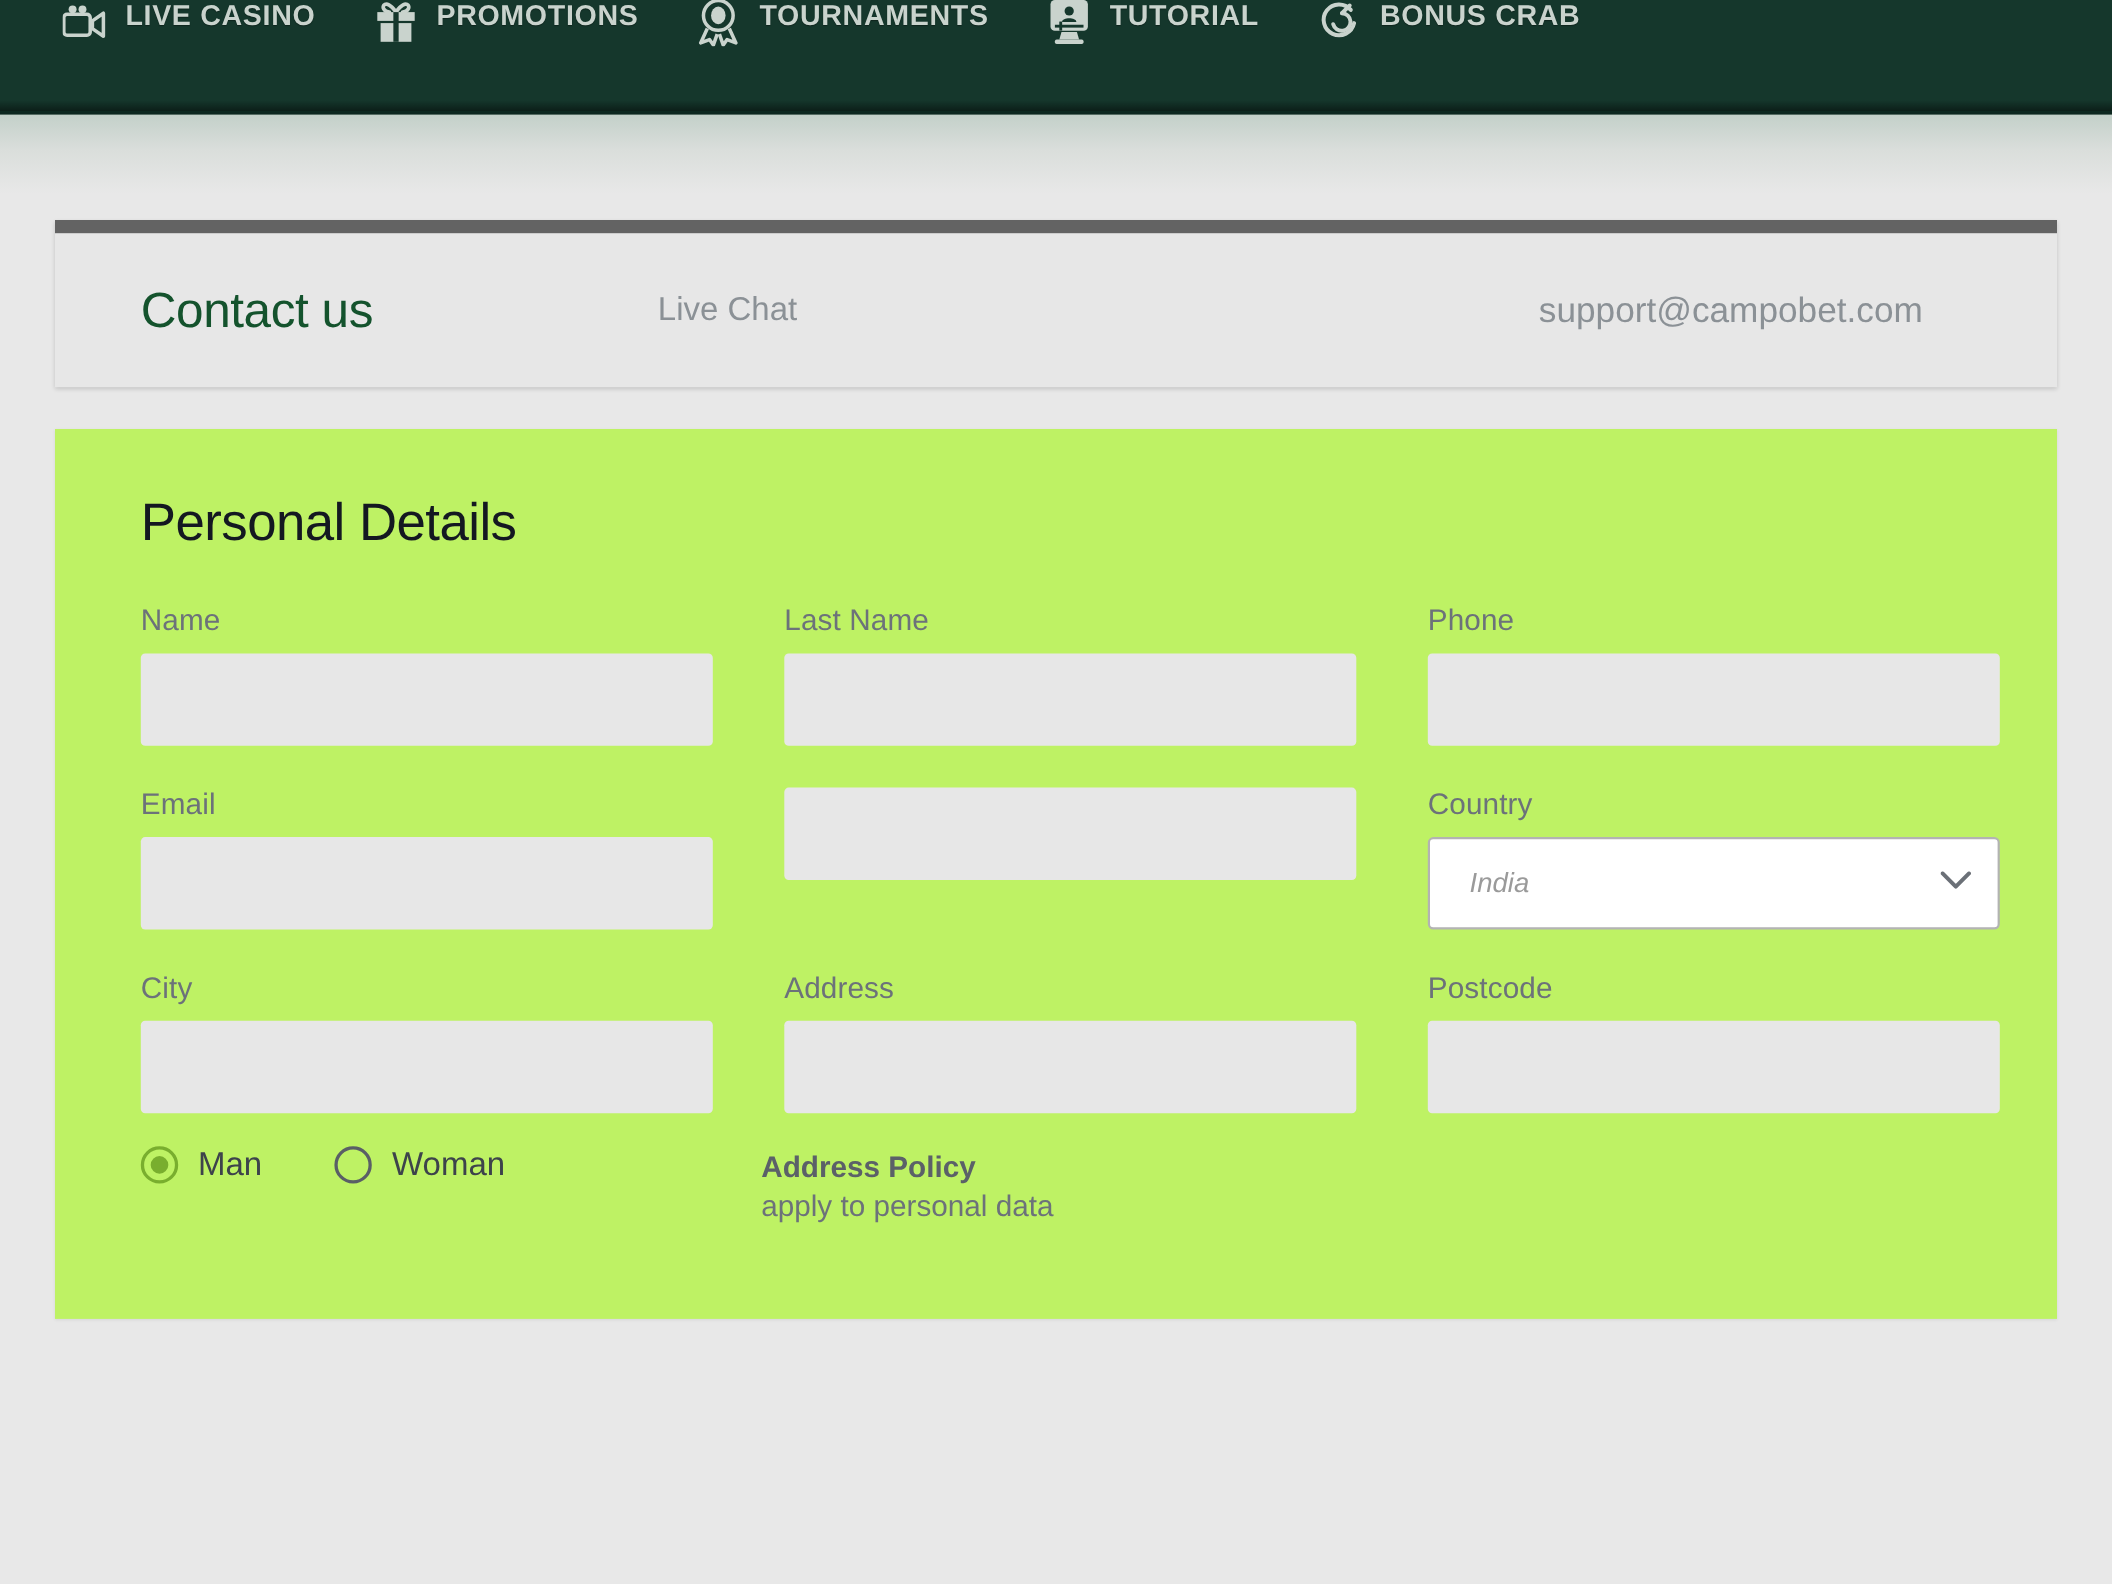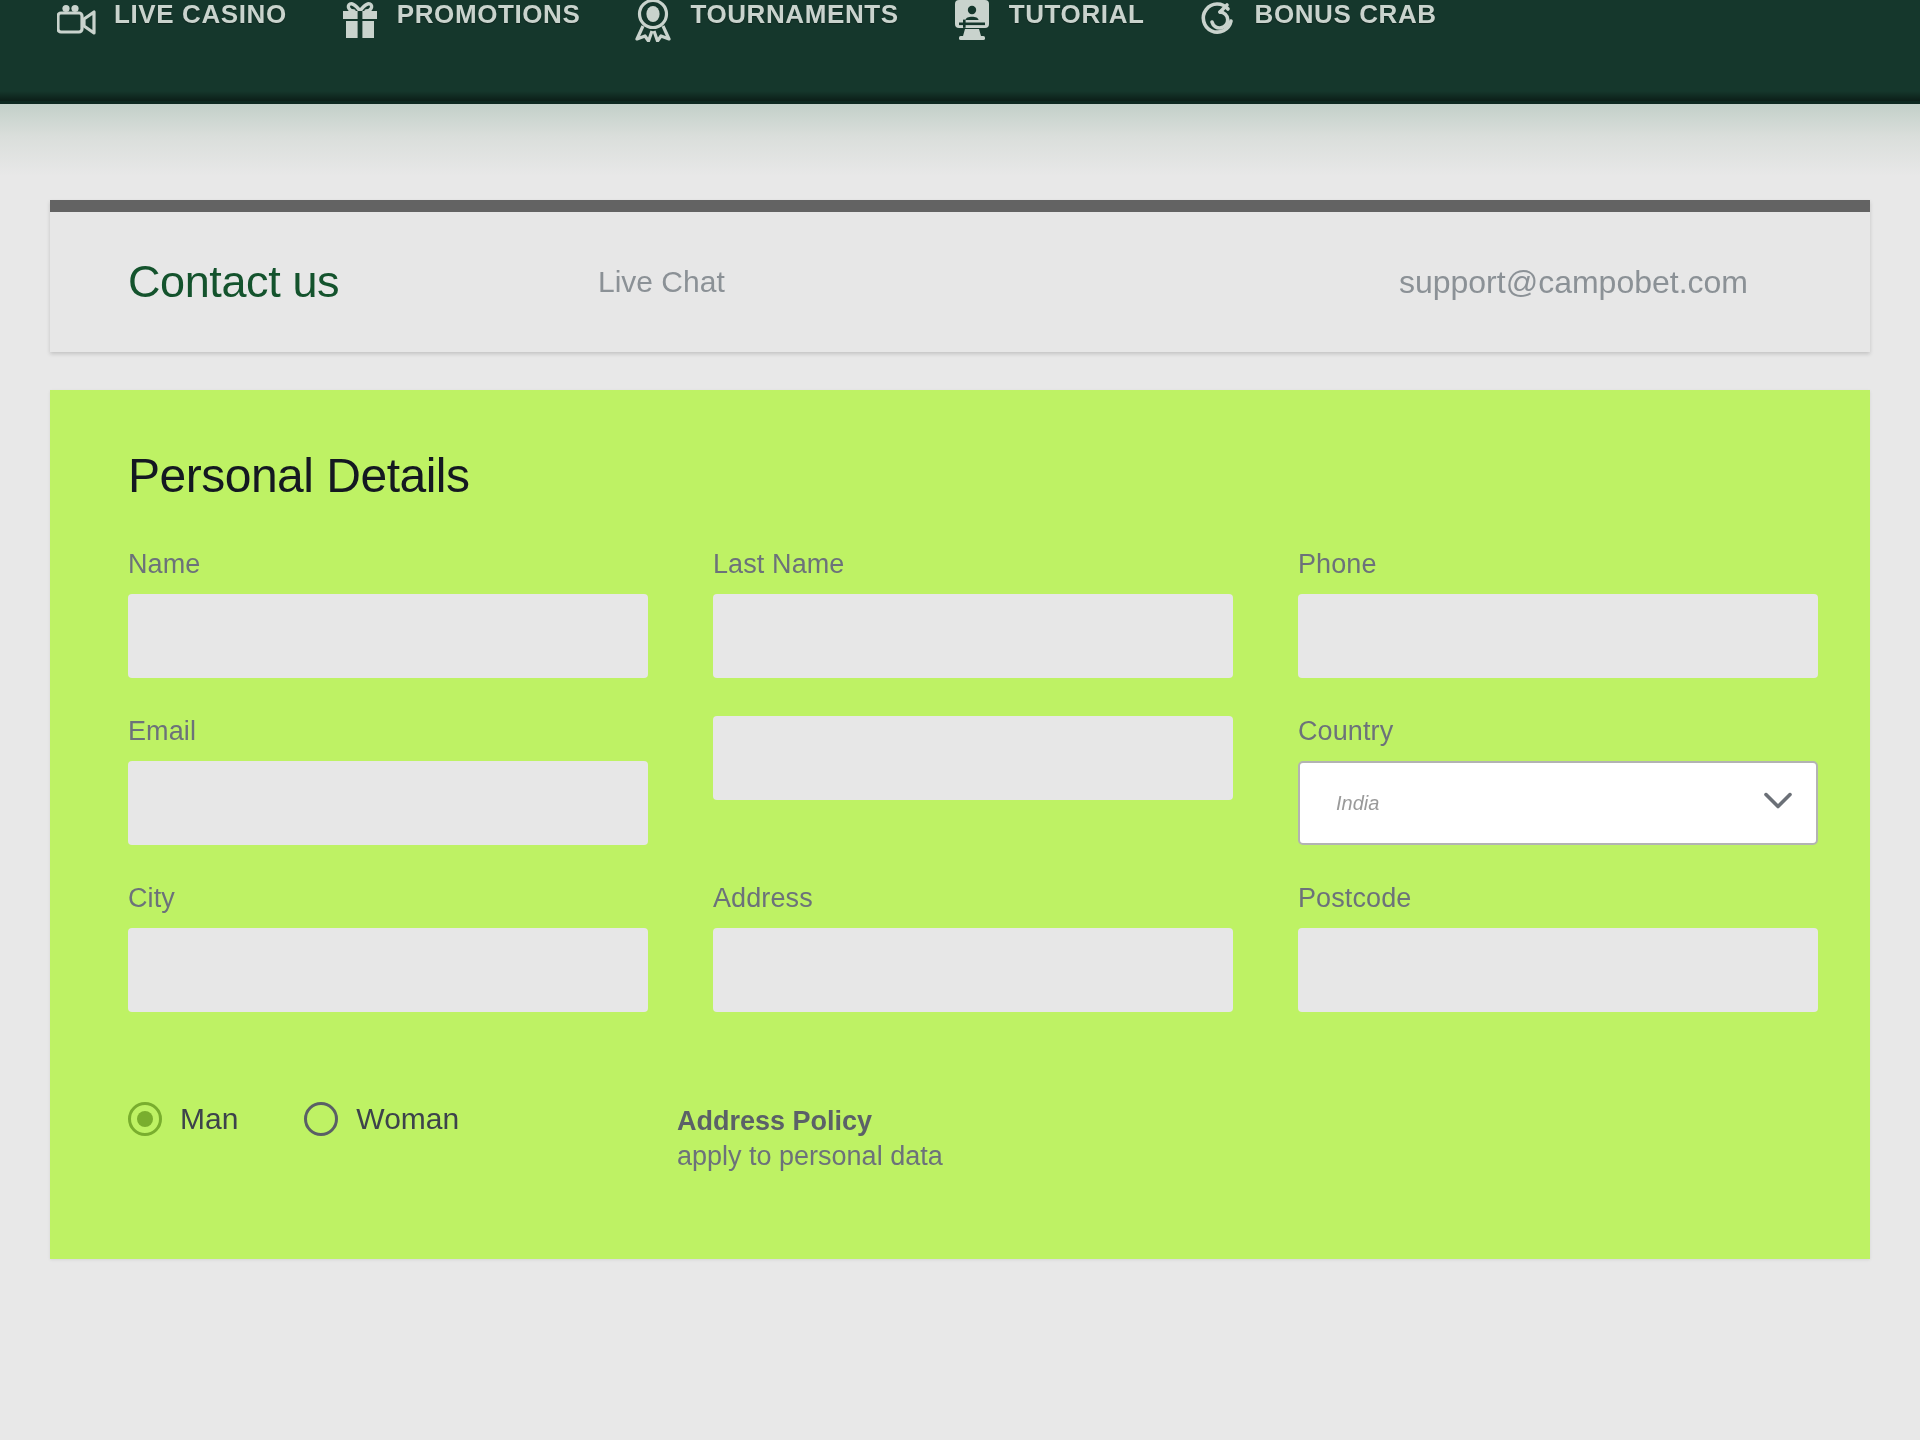--- a/index.html
+++ b/index.html
@@ -159,44 +159,44 @@
     outline: none;
   }
 
   .select-wrap { position: relative; width: 100%; }
   .field-select {
     height: 84px;
     background: #ffffff;
     border: 2px solid #b3b3b3;
     border-radius: 5px;
     width: 100%;
-    font-size: 20px;
+    font-size: 25px;
     font-style: italic;
     color: #9a9a9a;
     padding: 0 60px 0 36px;
     display: flex;
     align-items: center;
     cursor: pointer;
     font-family: "Liberation Sans", sans-serif;
   }
   .select-chevron {
     position: absolute;
     right: 26px;
     top: 50%;
     transform: translateY(-50%);
     pointer-events: none;
   }
 
   
   .bottom-row {
     display: grid;
     grid-template-columns: 520px 520px 520px;
-    column-gap: 29px;
+    column-gap: 44px;
     margin-left: 78px;
-    margin-top: 90px;
+    margin-top: 30px;
     align-items: flex-start;
   }
 
   .radio-group { display: flex; align-items: center; gap: 0; }
 
   .radio-opt {
     display: flex;
     align-items: center;
     gap: 18px;
     cursor: pointer;

